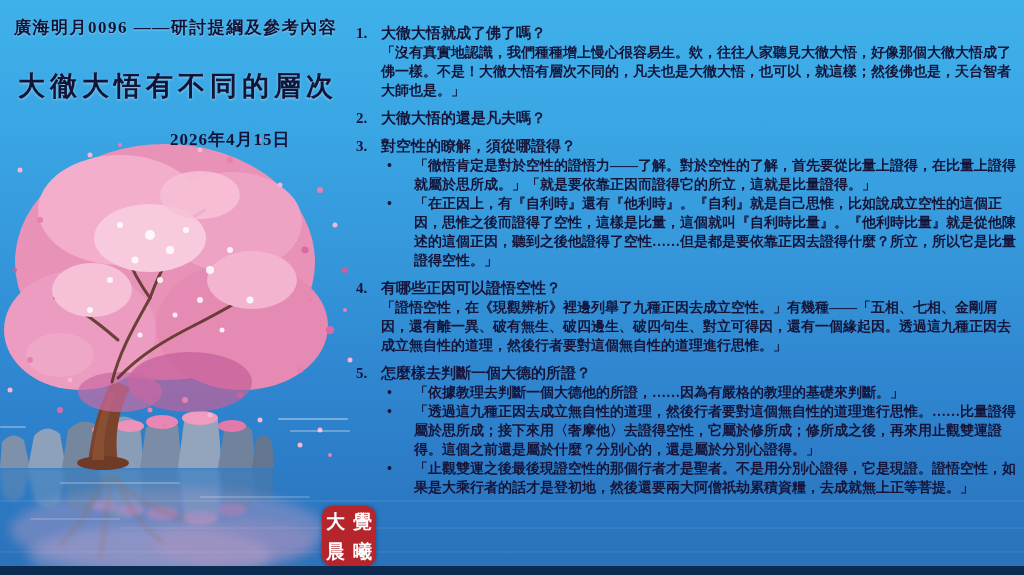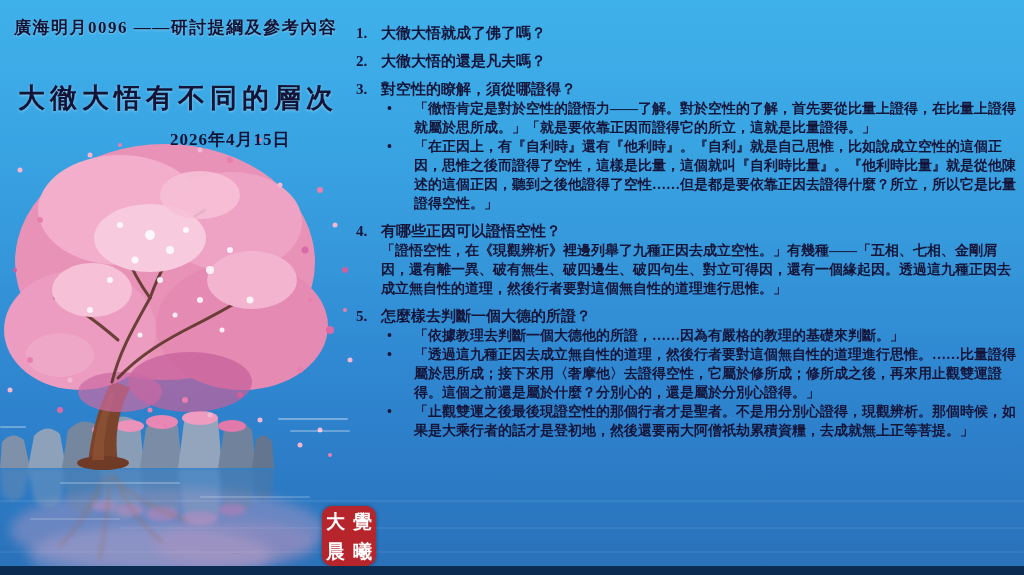--- a/index.html
+++ b/index.html
@@ -19,21 +19,20 @@
     position:absolute;left:14px;top:18px;width:340px;
     font-size:17px;font-weight:bold;color:#131335;
     letter-spacing:1.5px;line-height:1.2;
     text-shadow:0 1px 2px rgba(255,255,255,.35);
   }
   .main-title{
     position:absolute;left:0;top:68px;width:356px;
     text-align:center;font-size:27px;font-weight:bold;color:#131335;
     letter-spacing:5px;
     text-shadow:0 1px 3px rgba(255,255,255,.4);
-    margin-top:12px;
   }
   .date-line{
     position:absolute;left:170px;top:128px;width:190px;
     font-size:17px;font-weight:bold;color:#131335;letter-spacing:1px;
   }
   
   .content{
     position:absolute;left:356px;top:24px;width:662px;
     color:#15153a;font-size:14px;line-height:19px;
   }
@@ -211,20 +210,23 @@
       <span>晨</span>
       <span>曦</span>
     </div>
 
   <div class="content">
       <div class="q-item">
         <div class="q-head">
           <span class="q-num">1.</span>
           <span class="q-title">大徹大悟就成了佛了嗎？</span>
         </div>
+        <div class="q-body">
+          <p class="q-para">「沒有真實地認識，我們種種增上慢心很容易生。欸，往往人家聽見大徹大悟，好像那個大徹大悟成了佛一樣。不是！大徹大悟有層次不同的，凡夫也是大徹大悟，也可以，就這樣；然後佛也是，天台智者大師也是。」</p>
+        </div>
       </div>
       <div class="q-item">
         <div class="q-head">
           <span class="q-num">2.</span>
           <span class="q-title">大徹大悟的還是凡夫嗎？</span>
         </div>
       </div>
       <div class="q-item">
         <div class="q-head">
           <span class="q-num">3.</span>
@@ -259,20 +261,20 @@
           <div class="q-bullet">
             <span class="q-dot">•</span>
             <span class="q-btext">「依據教理去判斷一個大德他的所證，……因為有嚴格的教理的基礎來判斷。」</span>
           </div>
           <div class="q-bullet">
             <span class="q-dot">•</span>
             <span class="q-btext">「透過這九種正因去成立無自性的道理，然後行者要對這個無自性的道理進行思惟。……比量證得屬於思所成；接下來用〈奢摩他〉去證得空性，它屬於修所成；修所成之後，再來用止觀雙運證得。這個之前還是屬於什麼？分別心的，還是屬於分別心證得。」</span>
           </div>
           <div class="q-bullet">
             <span class="q-dot">•</span>
-            <span class="q-btext">「止觀雙運之後最後現證空性的那個行者才是聖者。不是用分別心證得，現觀辨析。那個時候，如果是大乘行者的話才是登初地，然後還要兩大阿僧祇劫累積資糧，去成就無上正等菩提。」</span>
+            <span class="q-btext">「止觀雙運之後最後現證空性的那個行者才是聖者。不是用分別心證得，它是現證。證悟空性，如果是大乘行者的話才是登初地，然後還要兩大阿僧祇劫累積資糧，去成就無上正等菩提。」</span>
           </div>
         </div>
       </div>
     </div>
 
   <div class="bottom-band"></div>
 </div>
 
 </body></html>

